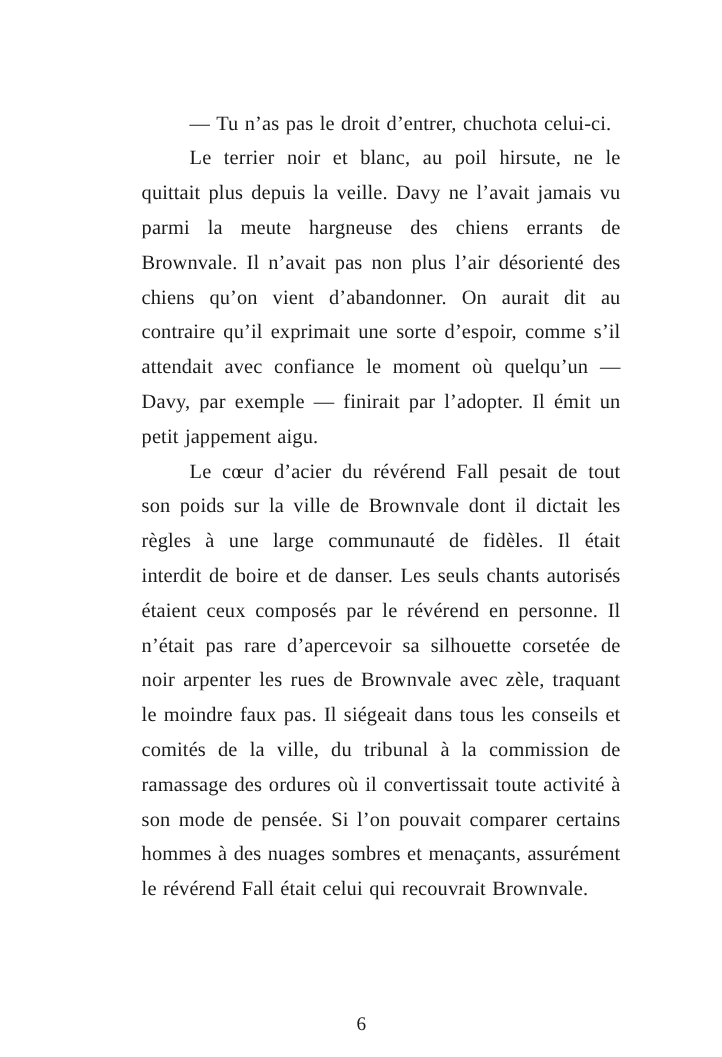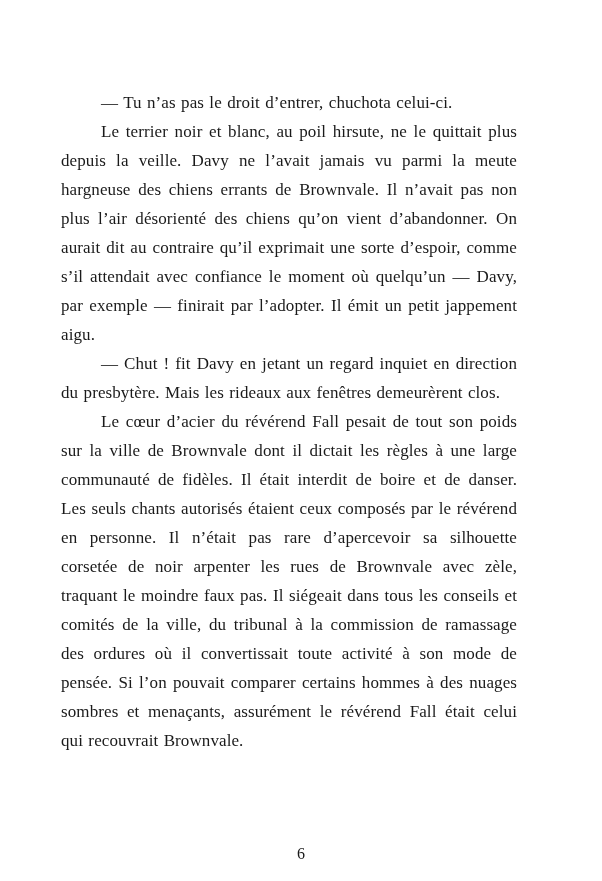--- a/index.html
+++ b/index.html
@@ -16,21 +16,21 @@
     color: #1a1a1a;
     overflow: hidden;
   }
   .book-page {
     position: absolute;
     top: 0;
     left: 0;
     width: 602px;
     height: 881px;
     box-sizing: border-box;
-    padding: 88px 85px 0 61px;
+    padding: 88px 85px 0 118px;
     background: #ffffff;
   }
   .text-block p {
     margin: 0;
     font-size: 17px;
     line-height: 29px;
     text-align: justify;
     text-indent: 40px;
     letter-spacing: 0.1px;
     word-spacing: 1px;
@@ -48,20 +48,19 @@
     color: #1a1a1a;
   }
 </style>
 </head>
 <body>
 
 <div class="book-page">
   <div class="text-block">
     <p>— Tu n’as pas le droit d’entrer, chuchota celui-ci.</p>
     <p>Le terrier noir et blanc, au poil hirsute, ne le quittait plus depuis la veille. Davy ne l’avait jamais vu parmi la meute hargneuse des chiens errants de Brownvale. Il n’avait pas non plus l’air désorienté des chiens qu’on vient d’abandonner. On aurait dit au contraire qu’il exprimait une sorte d’espoir, comme s’il attendait avec confiance le moment où quelqu’un — Davy, par exemple — finirait par l’adopter. Il émit un petit jappement aigu.</p>
-    <p>— Chut ! fit Davy en jetant un regard inquiet en direction du presbytère. Mais les rideaux aux fenêtres demeurèrent clos.</p>
     <p>Le cœur d’acier du révérend Fall pesait de tout son poids sur la ville de Brownvale dont il dictait les règles à une large communauté de fidèles. Il était interdit de boire et de danser. Les seuls chants autorisés étaient ceux composés par le révérend en personne. Il n’était pas rare d’apercevoir sa silhouette corsetée de noir arpenter les rues de Brownvale avec zèle, traquant le moindre faux pas. Il siégeait dans tous les conseils et comités de la ville, du tribunal à la commission de ramassage des ordures où il convertissait toute activité à son mode de pensée. Si l’on pouvait comparer certains hommes à des nuages sombres et menaçants, assurément le révérend Fall était celui qui recouvrait Brownvale.</p>
   </div>
 
   <div class="page-footer">
     <span class="page-number">6</span>
   </div>
 </div>
 
 </body></html>

